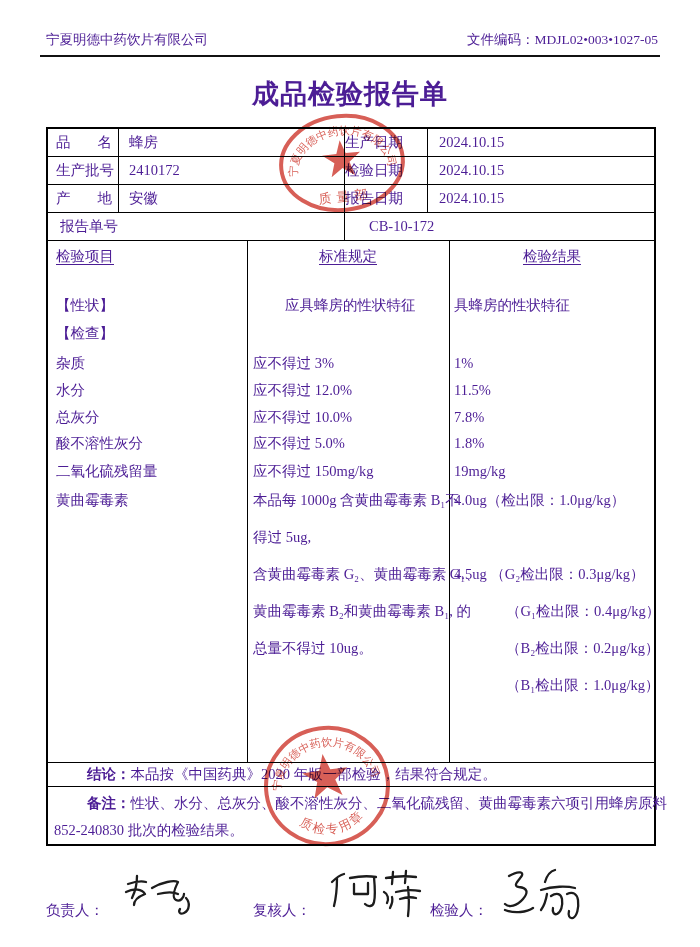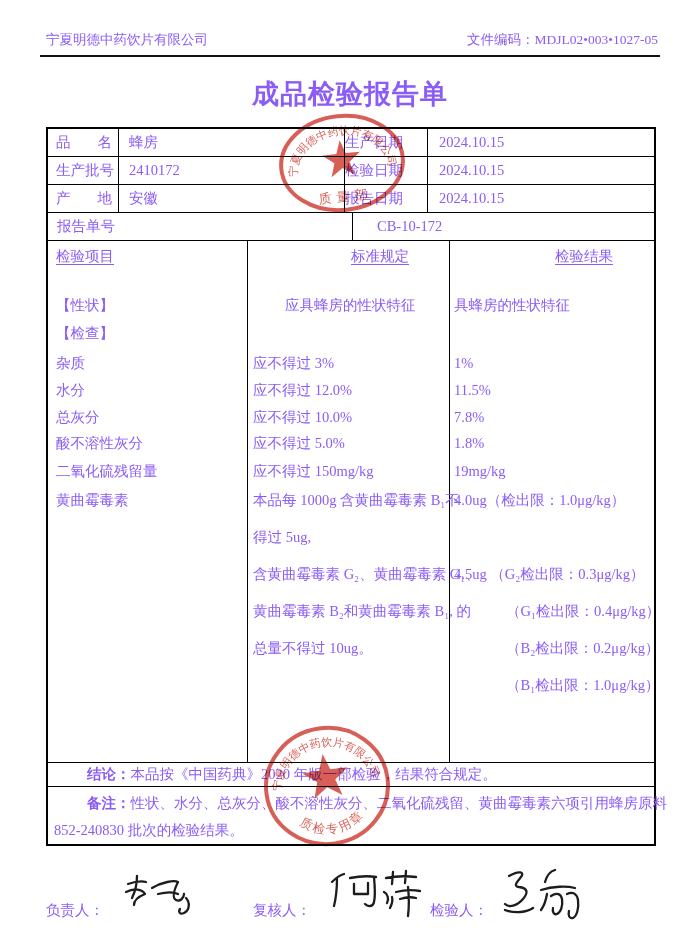--- a/index.html
+++ b/index.html
@@ -1,41 +1,41 @@
 <!DOCTYPE html>
 <html><head>
 <meta charset="utf-8">
 <style>
   html,body{margin:0;padding:0;background:#ffffff;}
   .page{
     position:relative;width:700px;height:947px;background:#ffffff;
-    font-family:"Liberation Serif","DejaVu Serif",serif;color:#8b5cf6;overflow:hidden;
+    font-family:"Liberation Serif","DejaVu Serif",serif;color:#4c1d95;overflow:hidden;
   }
   .abs{position:absolute;}
   
   .co-name{left:46px;top:31px;font-size:13.5px;}
   .file-code{right:42px;top:31px;font-size:13.5px;}
   .head-rule{left:40px;top:55px;width:620px;height:2px;background:#111;}
   .doc-title{left:0;top:76px;width:700px;text-align:center;font-size:27px;font-weight:700;letter-spacing:1px;}
   
   .doc-table{left:46px;top:127px;width:610px;height:719px;border:2px solid #000;box-sizing:border-box;}
   .info-row{display:flex;height:28px;border-bottom:1px solid #000;box-sizing:border-box;align-items:center;font-size:14.5px;}
   .cell{height:100%;display:flex;align-items:center;box-sizing:border-box;}
   .c-l1{width:70px;padding-left:8px;}
   .c-v1{width:226px;padding-left:10px;border-left:1px solid #000;}
   .c-l2{width:83px;padding-left:0;border-left:1px solid #000;}
   .c-v2{flex:1;padding-left:11px;border-left:1px solid #000;}
-  .c-rl{width:296px;padding-left:1px;margin-left:8px;}
+  .c-rl{width:296px;padding-left:12px;}
   .c-rv{flex:1;padding-left:24px;border-left:1px solid #000;}
   .jlabel{display:block;width:56px;text-align:justify;text-align-last:justify;}
   .insp-body{position:relative;height:522px;border-bottom:1px solid #000;box-sizing:border-box;font-size:14.5px;}
   .vline{position:absolute;top:0;bottom:0;width:1px;background:#000;}
   .iline{position:absolute;line-height:18px;white-space:nowrap;text-align:center;}
   .insp-head{text-decoration:underline;text-underline-offset:3px;}
-  .hc{text-align:center;margin-left:32px;}
+  .hc{text-align:center;}
   .concl-row{height:24px;border-bottom:1px solid #000;box-sizing:border-box;display:flex;align-items:center;padding-left:39px;font-size:14.5px;}
   .note-row{position:relative;height:57px;box-sizing:border-box;font-size:14.5px;}
   .blab{font-weight:700;}
   
   .sig-label{font-size:14.5px;top:901px;}
   .sigsvg{stroke:#1c1c1c;stroke-width:2.3;fill:none;stroke-linecap:round;stroke-linejoin:round;}
   
   .stamp{opacity:.82;mix-blend-mode:multiply;z-index:5;pointer-events:none;}
   .st1{left:276px;top:111px;transform:rotate(-6deg);}
   .st2{left:261px;top:721px;transform:rotate(-8deg);}

